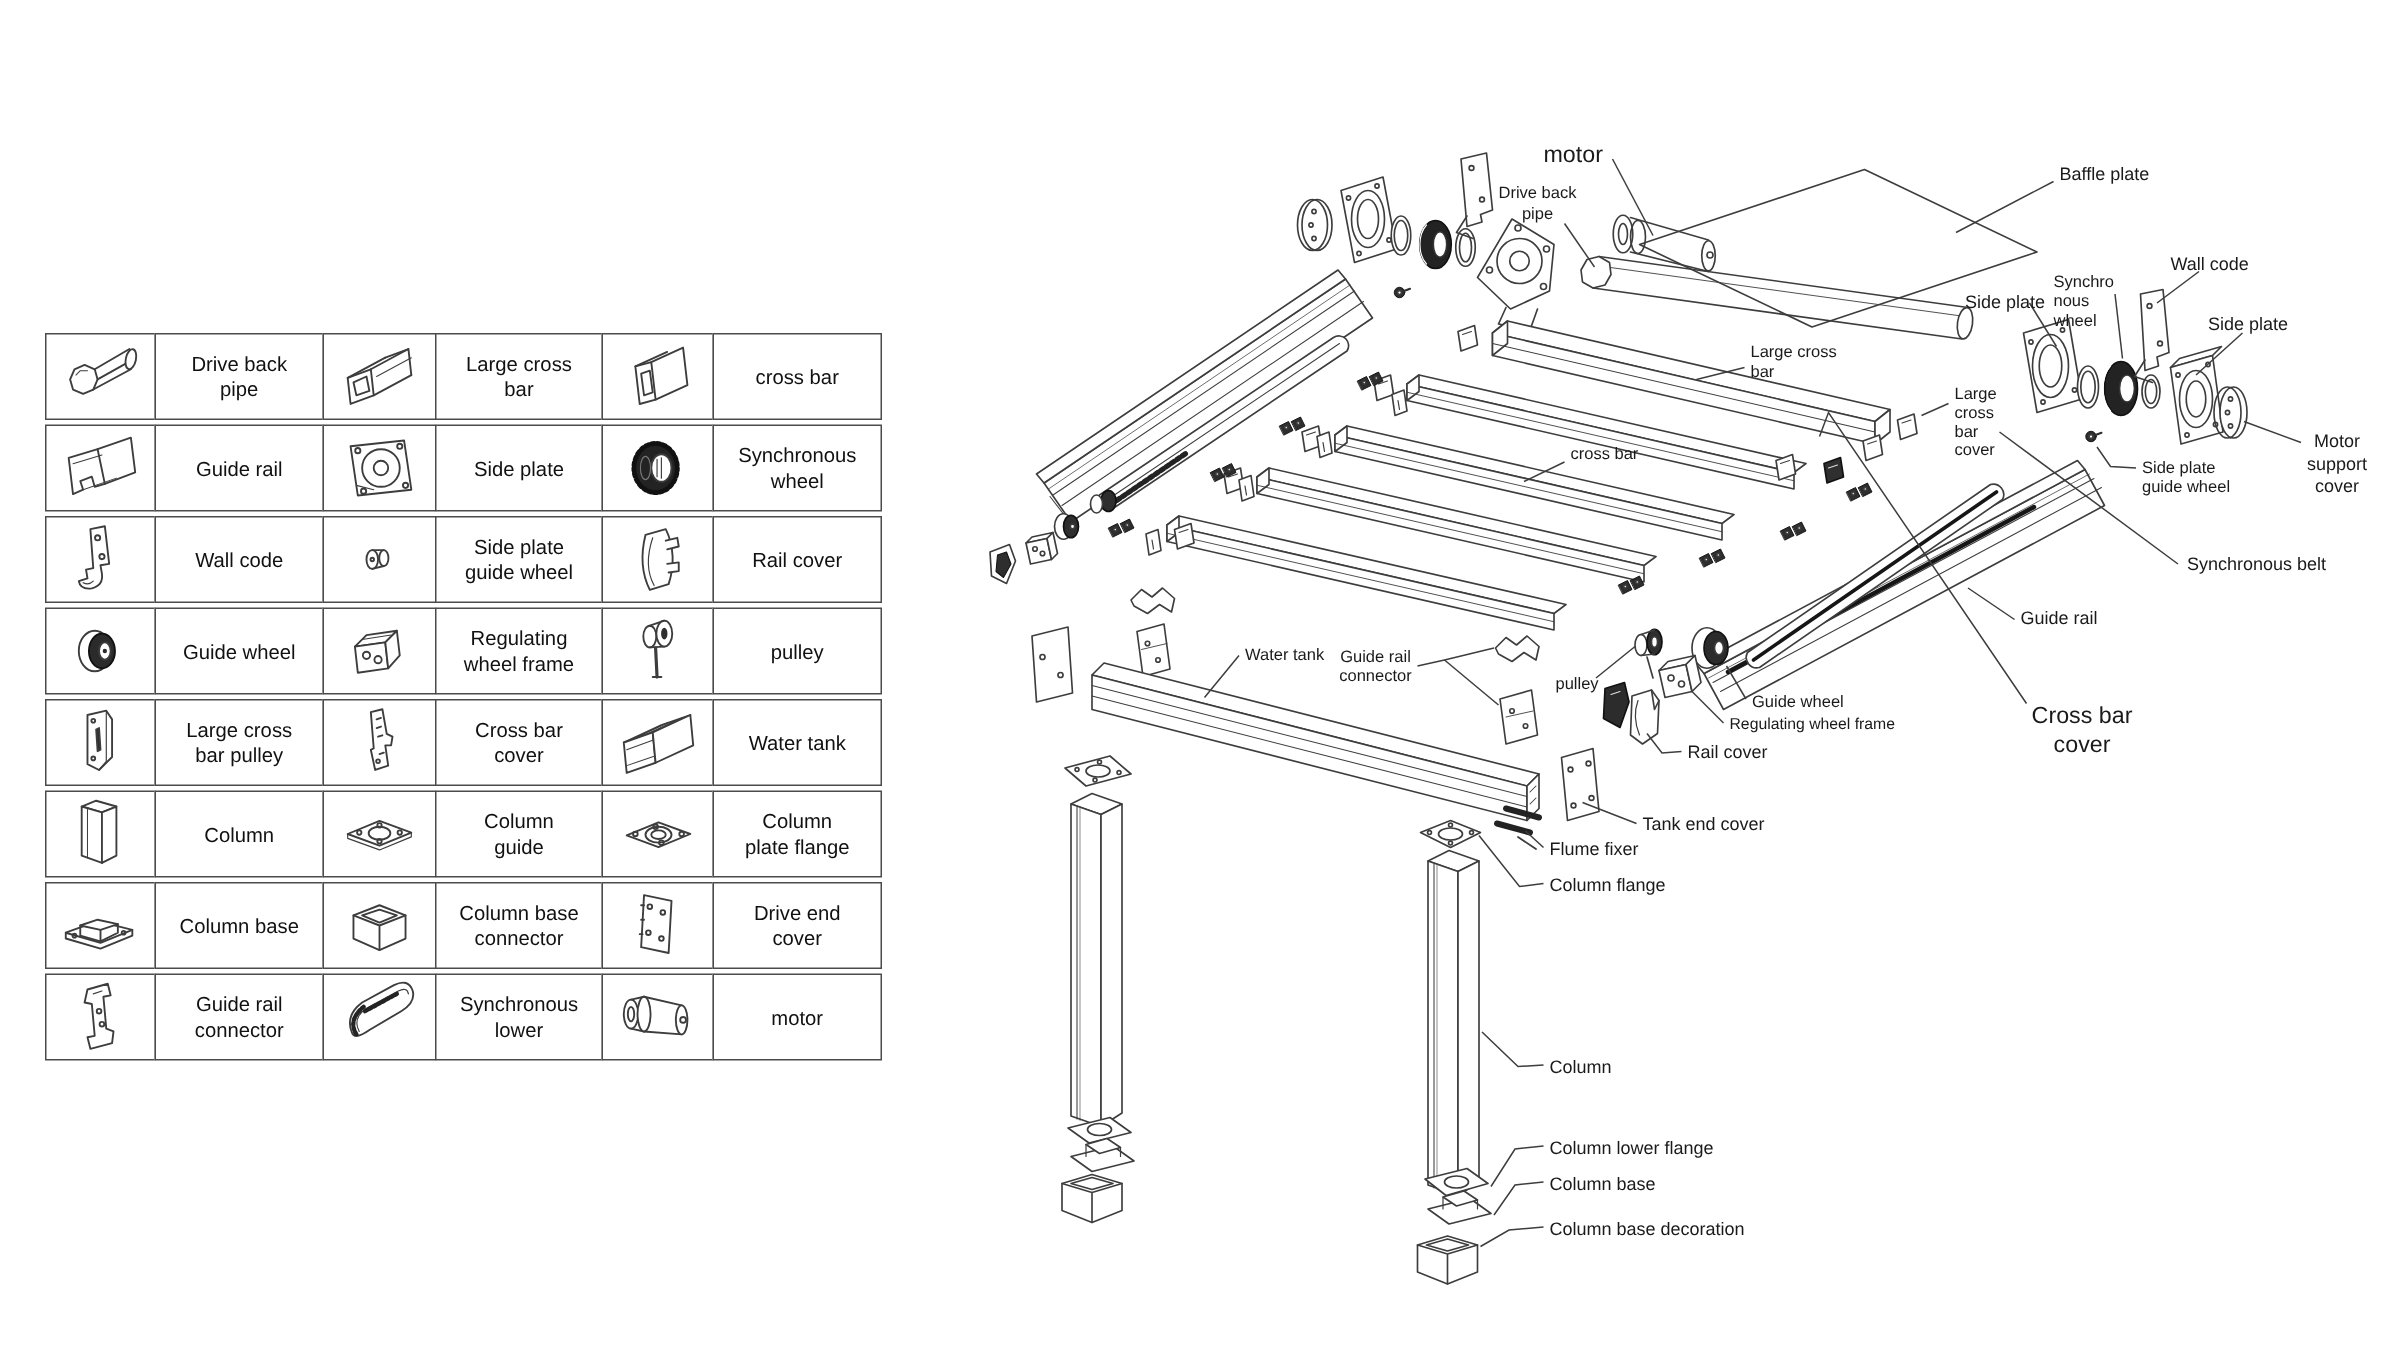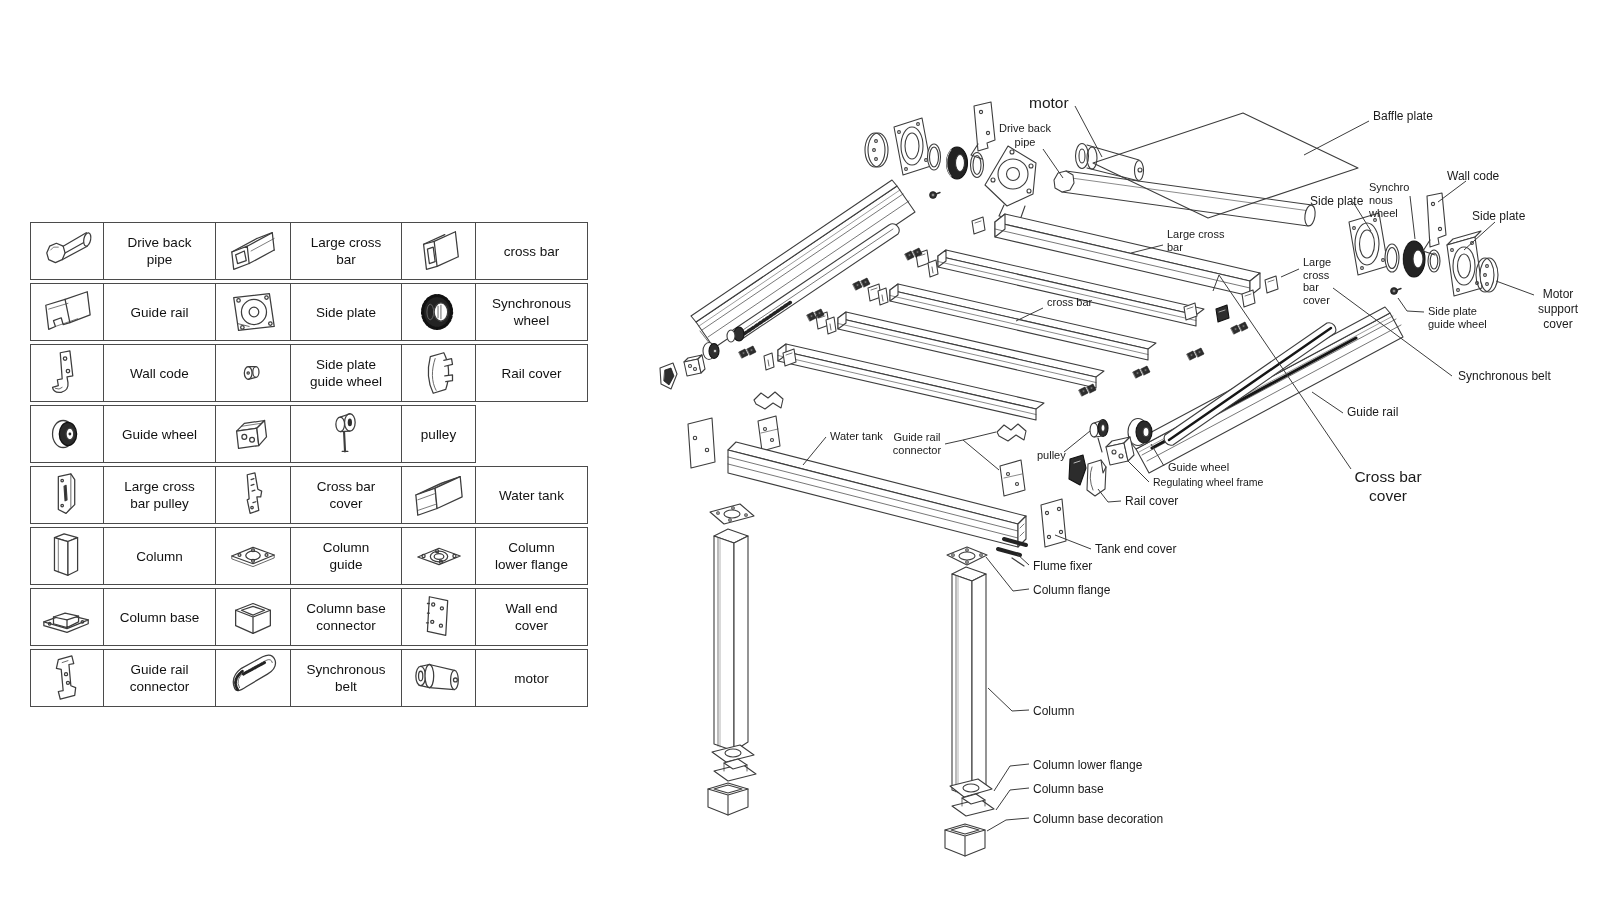--- a/index.html
+++ b/index.html
@@ -155,20 +155,24 @@
         <div class="pcell icon-cell">
           <svg class="picon" viewBox="0 0 64 56" stroke="#3d3d3d" fill="none" stroke-width="1.3" stroke-linejoin="round" stroke-linecap="round">
             <path d="M15,25 L23,17 L44,14 L36,22 Z" fill="#fff"></path>
             <path d="M15,25 L36,22 L38,40 L17,43 Z" fill="#fff"></path>
             <path d="M36,22 L44,14 L46,31 L38,40 Z" fill="#fff"></path>
             <circle cx="23" cy="31" r="2.5"></circle>
             <circle cx="31" cy="34" r="2.5"></circle>
             <path d="M20,20 L40,17" stroke-width="0.7"></path>
           </svg>
         </div>
+        <div class="pcell label-cell">
+          <div>Regulating</div>
+          <div>wheel frame</div>
+        </div>
         <div class="pcell icon-cell">
           <svg class="picon" viewBox="0 0 64 56" stroke="#3d3d3d" fill="none" stroke-width="1.3" stroke-linejoin="round" stroke-linecap="round">
             <ellipse cx="26" cy="18" rx="4.5" ry="7.5" fill="#fff"></ellipse>
             <ellipse cx="36" cy="16" rx="5.5" ry="9" fill="#fff"></ellipse>
             <ellipse cx="36" cy="16" rx="2.2" ry="4" fill="#2e2e2e" stroke="none"></ellipse>
             <path d="M26,10.5 L36,7 M26,25.5 L36,25"></path>
             <path d="M30,26 L31,46" stroke-width="2.2"></path>
             <path d="M28,46 L34,46"></path>
           </svg>
         </div>
@@ -247,21 +251,21 @@
             <ellipse cx="32" cy="28.5" rx="9" ry="5.5"></ellipse>
             <ellipse cx="32" cy="28.5" rx="5" ry="3"></ellipse>
             <circle cx="16" cy="28" r="1.6"></circle>
             <circle cx="30" cy="23" r="1.6"></circle>
             <circle cx="48" cy="28" r="1.6"></circle>
             <circle cx="34" cy="34" r="1.6"></circle>
           </svg>
         </div>
         <div class="pcell label-cell">
           <div>Column</div>
-          <div>lower flange</div>
+          <div>plate flange</div>
         </div>
       </div>
       <div class="prow">
         <div class="pcell icon-cell">
           <svg class="picon" viewBox="0 0 64 56" stroke="#3d3d3d" fill="none" stroke-width="1.3" stroke-linejoin="round" stroke-linecap="round">
             <path d="M8,33 L30,25 L54,31 L32,40 Z" fill="#fff"></path>
             <path d="M8,33 L8,37 L32,44 L54,35 L54,31"></path>
             <path d="M18,28 L30,24 L44,27 L32,31 Z" fill="#fff"></path>
             <path d="M18,28 L18,35 L32,39 L32,31 M44,27 L44,33 L32,39"></path>
             <circle cx="14" cy="35" r="1.3"></circle>
@@ -286,21 +290,21 @@
           <svg class="picon" viewBox="0 0 64 56" stroke="#3d3d3d" fill="none" stroke-width="1.3" stroke-linejoin="round" stroke-linecap="round">
             <path d="M22,7 L41,11 L39,47 L20,43 Z" fill="#fff"></path>
             <circle cx="26" cy="15" r="1.6"></circle>
             <circle cx="35" cy="19" r="1.6"></circle>
             <circle cx="25" cy="33" r="1.6"></circle>
             <circle cx="34" cy="37" r="1.6"></circle>
             <path d="M22,14 L20,14 M22,24 L20,24 M21,34 L19,34"></path>
           </svg>
         </div>
         <div class="pcell label-cell">
-          <div>Wall end</div>
+          <div>Drive end</div>
           <div>cover</div>
         </div>
       </div>
       <div class="prow">
         <div class="pcell icon-cell">
           <svg class="picon" viewBox="0 0 64 56" stroke="#3d3d3d" fill="none" stroke-width="1.3" stroke-linejoin="round" stroke-linecap="round">
             <path d="M23,9 L37,5 L39,13 L34,14 L36,36 L41,38 L40,46 L25,50 L23,42 L28,41 L26,19 L21,18 Z" fill="#fff"></path>
             <circle cx="31" cy="24" r="1.6"></circle>
             <circle cx="33" cy="33" r="1.6"></circle>
             <path d="M27,12 L33,10" stroke-width="0.8"></path>
@@ -313,21 +317,21 @@
         <div class="pcell icon-cell">
           <svg class="picon" viewBox="0 0 64 56" stroke="#3d3d3d" fill="none" stroke-width="1.3" stroke-linejoin="round" stroke-linecap="round">
             <path d="M13,39 Q8,27 20,18 L42,6 Q52,1 55,10 Q57,18 47,24 L25,37 Q15,44 13,39 Z" fill="#fff"></path>
             <path d="M18,38 Q13,29 23,22 L45,10 Q51,7 52,12" stroke-width="0.8"></path>
             <path d="M16,40 Q10,30 21,21" stroke="#232323" stroke-width="3" stroke-dasharray="1.8,1.6"></path>
             <path d="M22,24 L44,12" stroke="#232323" stroke-width="3" stroke-dasharray="1.8,1.6"></path>
           </svg>
         </div>
         <div class="pcell label-cell">
           <div>Synchronous</div>
-          <div>belt</div>
+          <div>lower</div>
         </div>
         <div class="pcell icon-cell">
           <svg class="picon" viewBox="0 0 64 56" stroke="#3d3d3d" fill="none" stroke-width="1.3" stroke-linejoin="round" stroke-linecap="round">
             <ellipse cx="13" cy="26" rx="5" ry="10" fill="#fff"></ellipse>
             <ellipse cx="13" cy="26" rx="2.2" ry="5"></ellipse>
             <path d="M13,16 L22,14 M13,36 L22,38"></path>
             <ellipse cx="22" cy="26" rx="4.5" ry="12" fill="#fff"></ellipse>
             <path d="M22,14 L48,20 M22,38 L48,40"></path>
             <ellipse cx="48" cy="30" rx="4" ry="10" fill="#fff"></ellipse>
             <circle cx="49" cy="30" r="2"></circle>

